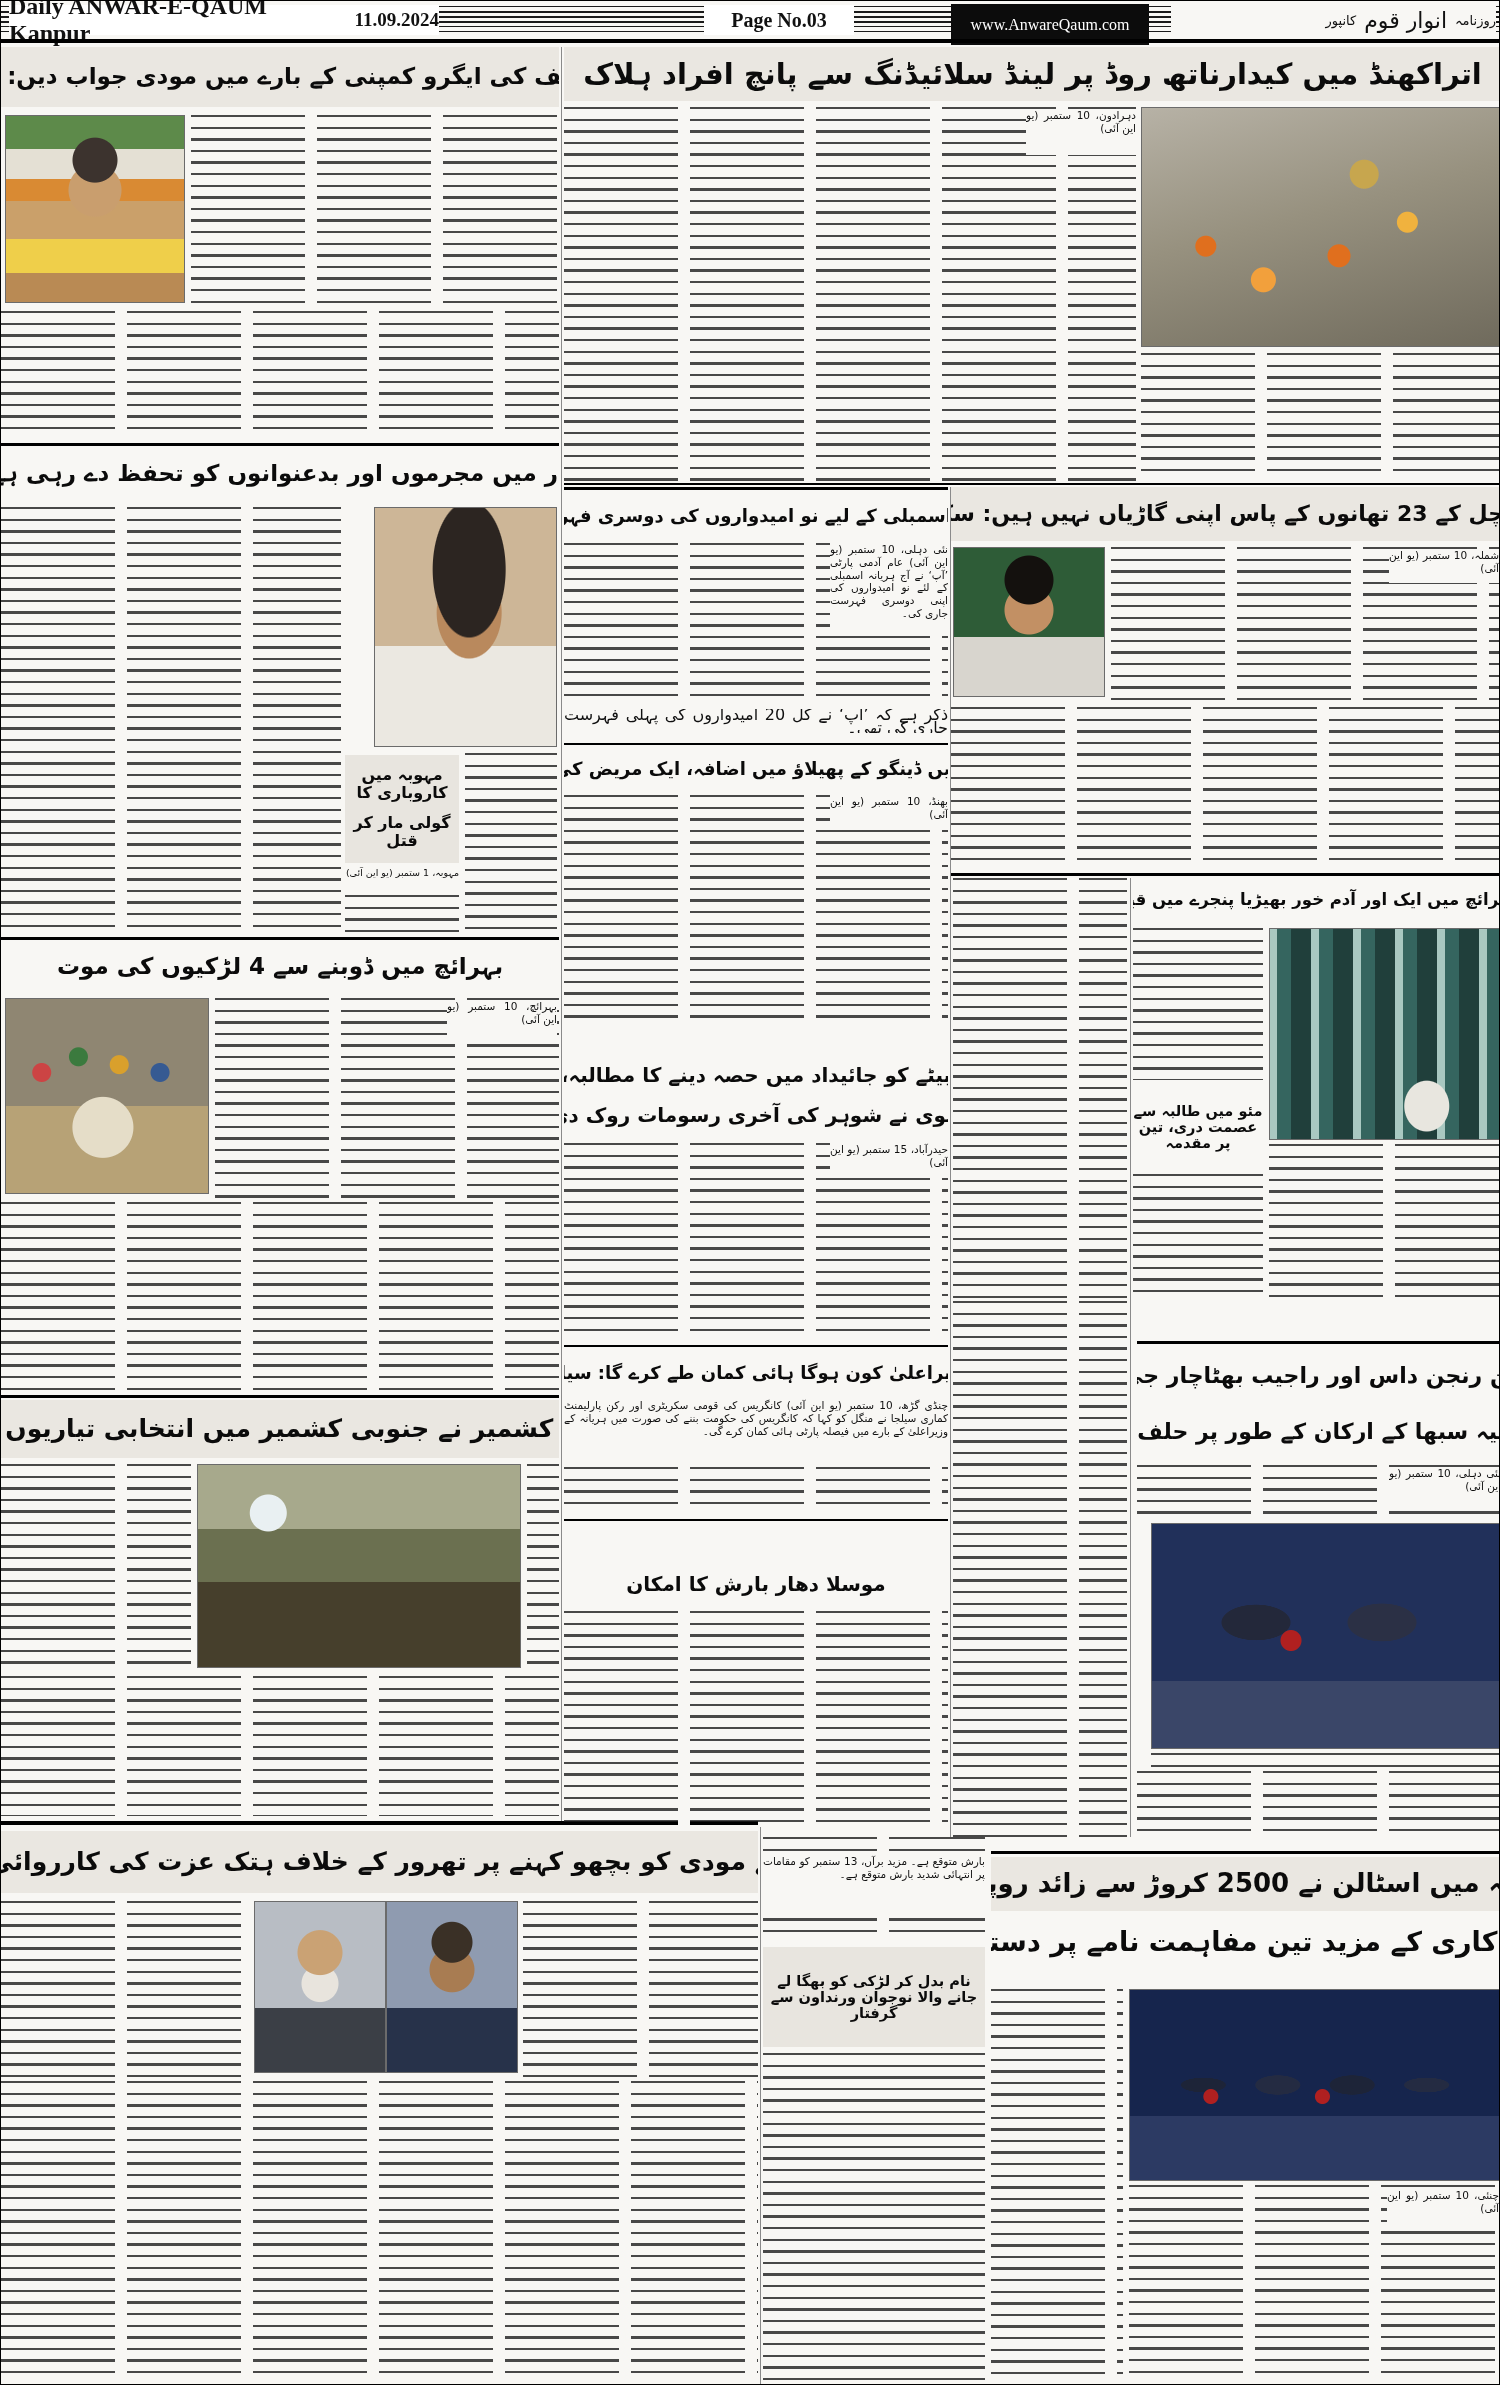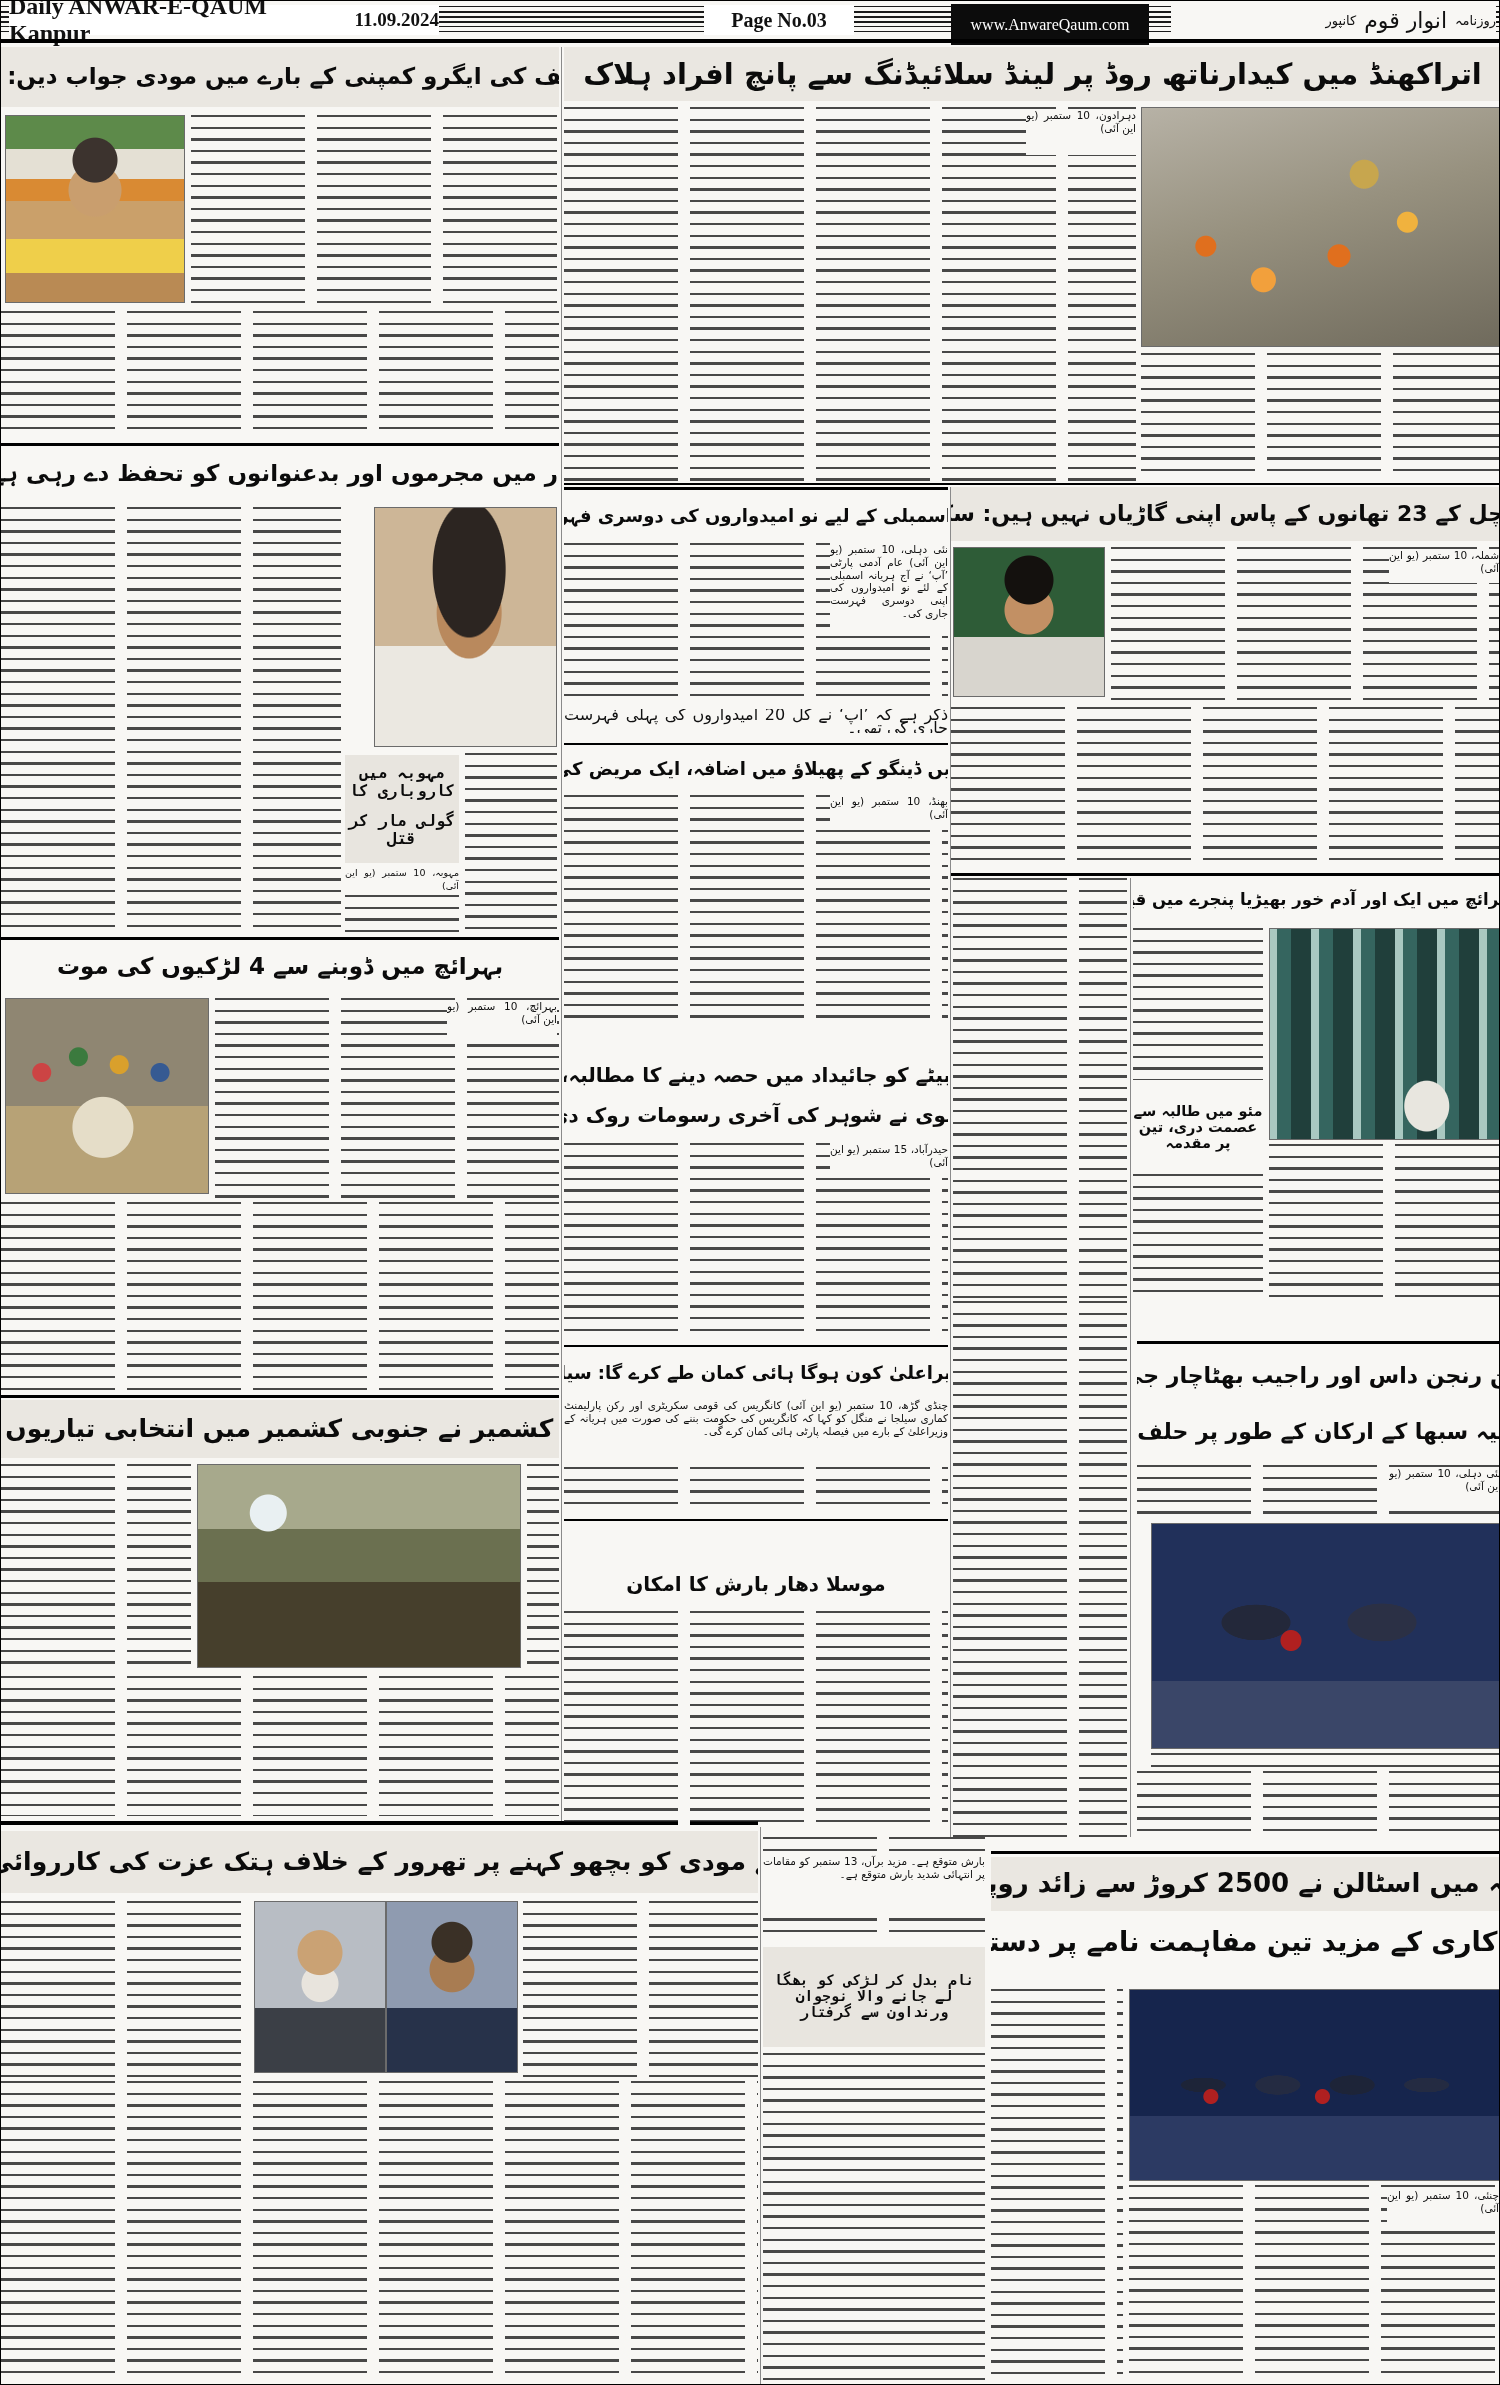--- a/index.html
+++ b/index.html
@@ -25,21 +25,21 @@
   .sim{background-image:
       repeating-linear-gradient(to right,rgba(248,247,244,0) 0,rgba(248,247,244,0) 114px,#f8f7f4 114px,#f8f7f4 126px),
       repeating-linear-gradient(to bottom,rgba(28,28,28,.8) 0,rgba(28,28,28,.8) 2.4px,transparent 2.4px,transparent 11.6px);}
   .sim1{background-image:
       repeating-linear-gradient(to bottom,rgba(28,28,28,.8) 0 2.4px,transparent 2.4px 11.6px);}
   .lead{font-size:10.5px;line-height:12.8px;text-align:justify;background:#f8f7f4;
         color:#101010;overflow:hidden;}
   .rule{background:#000;}
   .vrule{background:#8a8a8a;width:1px;}
   .photo{box-shadow:0 0 0 1px #6b6b6b inset;}
-  .box{background:#e8e5df;font-family:Liberation Mono, monospace;}
+  .box{background:#e8e5df;}
   
   .ph-rescue{background:
      radial-gradient(circle at 18% 58%,#e06f1e 0 10px,transparent 11px),
      radial-gradient(circle at 34% 72%,#f2a03c 0 12px,transparent 13px),
      radial-gradient(circle at 55% 62%,#e06f1e 0 11px,transparent 12px),
      radial-gradient(circle at 74% 48%,#f0b23e 0 10px,transparent 11px),
      radial-gradient(circle at 62% 28%,#c7a64e 0 14px,transparent 15px),
      linear-gradient(165deg,#b7b2a6 0%,#97917f 45%,#6f6a5c 100%);}
   .ph-congress{background:
      radial-gradient(circle at 50% 24%,#3c332e 0 22px,transparent 23px),
@@ -137,21 +137,21 @@
 
   <section class="abs" style="left:0;top:448px;width:558px;height:486px">
     <div class="hl abs" style="left:0;top:0;width:558px;height:50px;font-size:23px">حکومت بہار میں مجرموں اور بدعنوانوں کو تحفظ دے رہی ہے: تیجسوی</div>
     <div class="abs photo ph-tejashwi" style="left:373px;top:58px;width:183px;height:240px"></div>
     <div class="abs sim" style="left:0;top:58px;width:340px;height:428px"></div>
     <div class="abs sim1" style="left:464px;top:304px;width:92px;height:182px"></div>
     <div class="abs box" style="left:344px;top:306px;width:114px;height:108px">
       <div class="hl wrap abs" style="left:0;top:6px;width:114px;height:46px;font-size:16px">مہوبہ میں کاروباری کا</div>
       <div class="hl wrap abs" style="left:0;top:54px;width:114px;height:46px;font-size:16px">گولی مار کر قتل</div>
     </div>
-    <div class="abs lead" style="left:344px;top:418px;width:114px;height:26px;font-size:9.5px">مہوبہ، 10 ستمبر (یو این آئی)</div>
+    <div class="abs lead" style="left:344px;top:418px;width:114px;height:26px;font-size:9.5px">مہوبہ، 1 ستمبر (یو این آئی)</div>
     <div class="abs sim1" style="left:344px;top:446px;width:114px;height:40px"></div>
   </section>
   <div class="abs rule" style="left:0;top:936px;width:558px;height:3px"></div>
 
   <section class="abs" style="left:0;top:941px;width:558px;height:451px">
     <div class="hl abs" style="left:0;top:0;width:558px;height:50px;font-size:23px">بہرائچ میں ڈوبنے سے 4 لڑکیوں کی موت</div>
     <div class="abs photo ph-funeral" style="left:4px;top:56px;width:204px;height:196px"></div>
     <div class="abs sim" style="left:214px;top:56px;width:344px;height:200px"></div>
     <div class="abs sim" style="left:0;top:260px;width:558px;height:188px"></div>
     <div class="abs lead" style="left:446px;top:58px;width:110px;height:36px">بہرائچ، 10 ستمبر (یو این آئی)</div>

